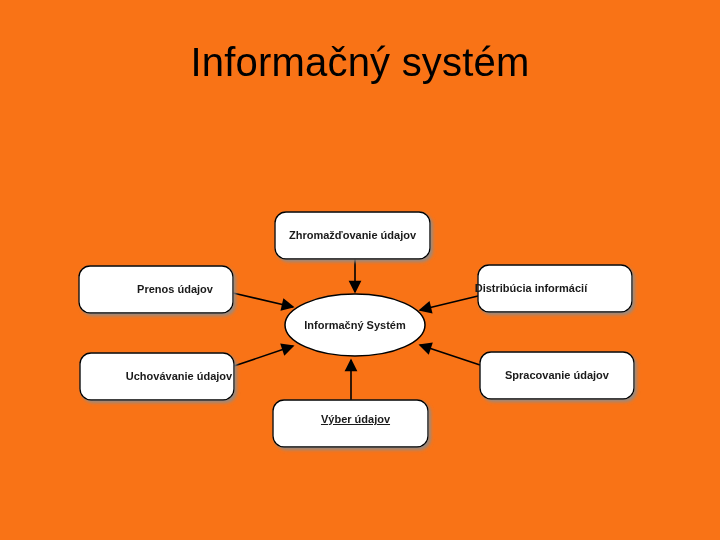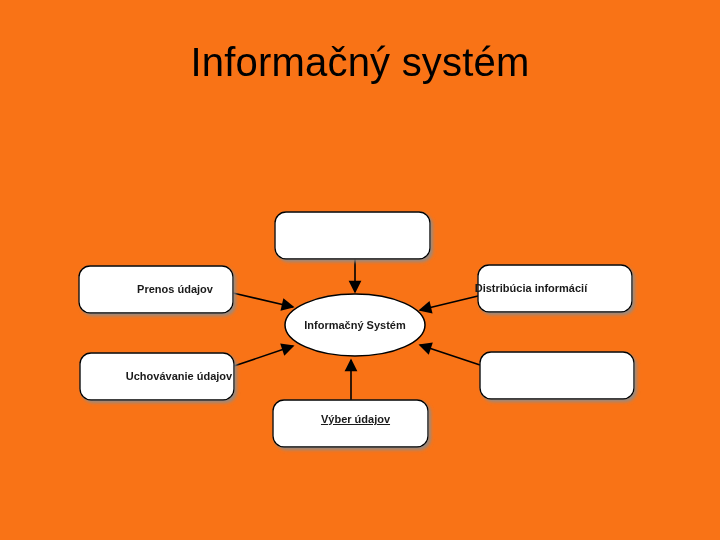--- a/index.html
+++ b/index.html
@@ -88,23 +88,25 @@
       <rect x="79" y="266" width="154" height="47" rx="11" ry="11" fill="#ffffff" stroke="#000000" stroke-width="1.3" filter="url(#boxshadow)"></rect>
       <rect x="80" y="353" width="154" height="47" rx="11" ry="11" fill="#ffffff" stroke="#000000" stroke-width="1.3" filter="url(#boxshadow)"></rect>
       <rect x="478" y="265" width="154" height="47" rx="11" ry="11" fill="#ffffff" stroke="#000000" stroke-width="1.3" filter="url(#boxshadow)"></rect>
       <rect x="480" y="352" width="154" height="47" rx="11" ry="11" fill="#ffffff" stroke="#000000" stroke-width="1.3" filter="url(#boxshadow)"></rect>
       <rect x="273" y="400" width="155" height="47" rx="11" ry="11" fill="#ffffff" stroke="#000000" stroke-width="1.3" filter="url(#boxshadow)"></rect>
     </g>
   </svg>
 
   <div class="node-label" style="left:285px; top:294px; width:140px; height:62px;">Informačný Systém</div>
 
+  <div class="node-label" style="left:275px; top:212px; width:155px; height:47px;">Zhromažďovanie údajov</div>
 
   <div class="node-label" style="left:79px; top:266px; width:154px; height:47px;margin-left:19px;">Prenos údajov</div>
 
   <div class="node-label" style="left:80px; top:353px; width:154px; height:47px;padding-left:22px;">Uchovávanie údajov</div>
 
   <div class="node-label" style="left:454px; top:265px; width:154px; height:47px;">Distribúcia informácií</div>
 
+  <div class="node-label" style="left:480px; top:352px; width:154px; height:47px;">Spracovanie údajov</div>
 
   <div class="node-label" style="left:273px; top:396px; width:165px; height:47px;text-decoration:underline;">Výber údajov</div>
 
 </div>
 
 </body></html>

